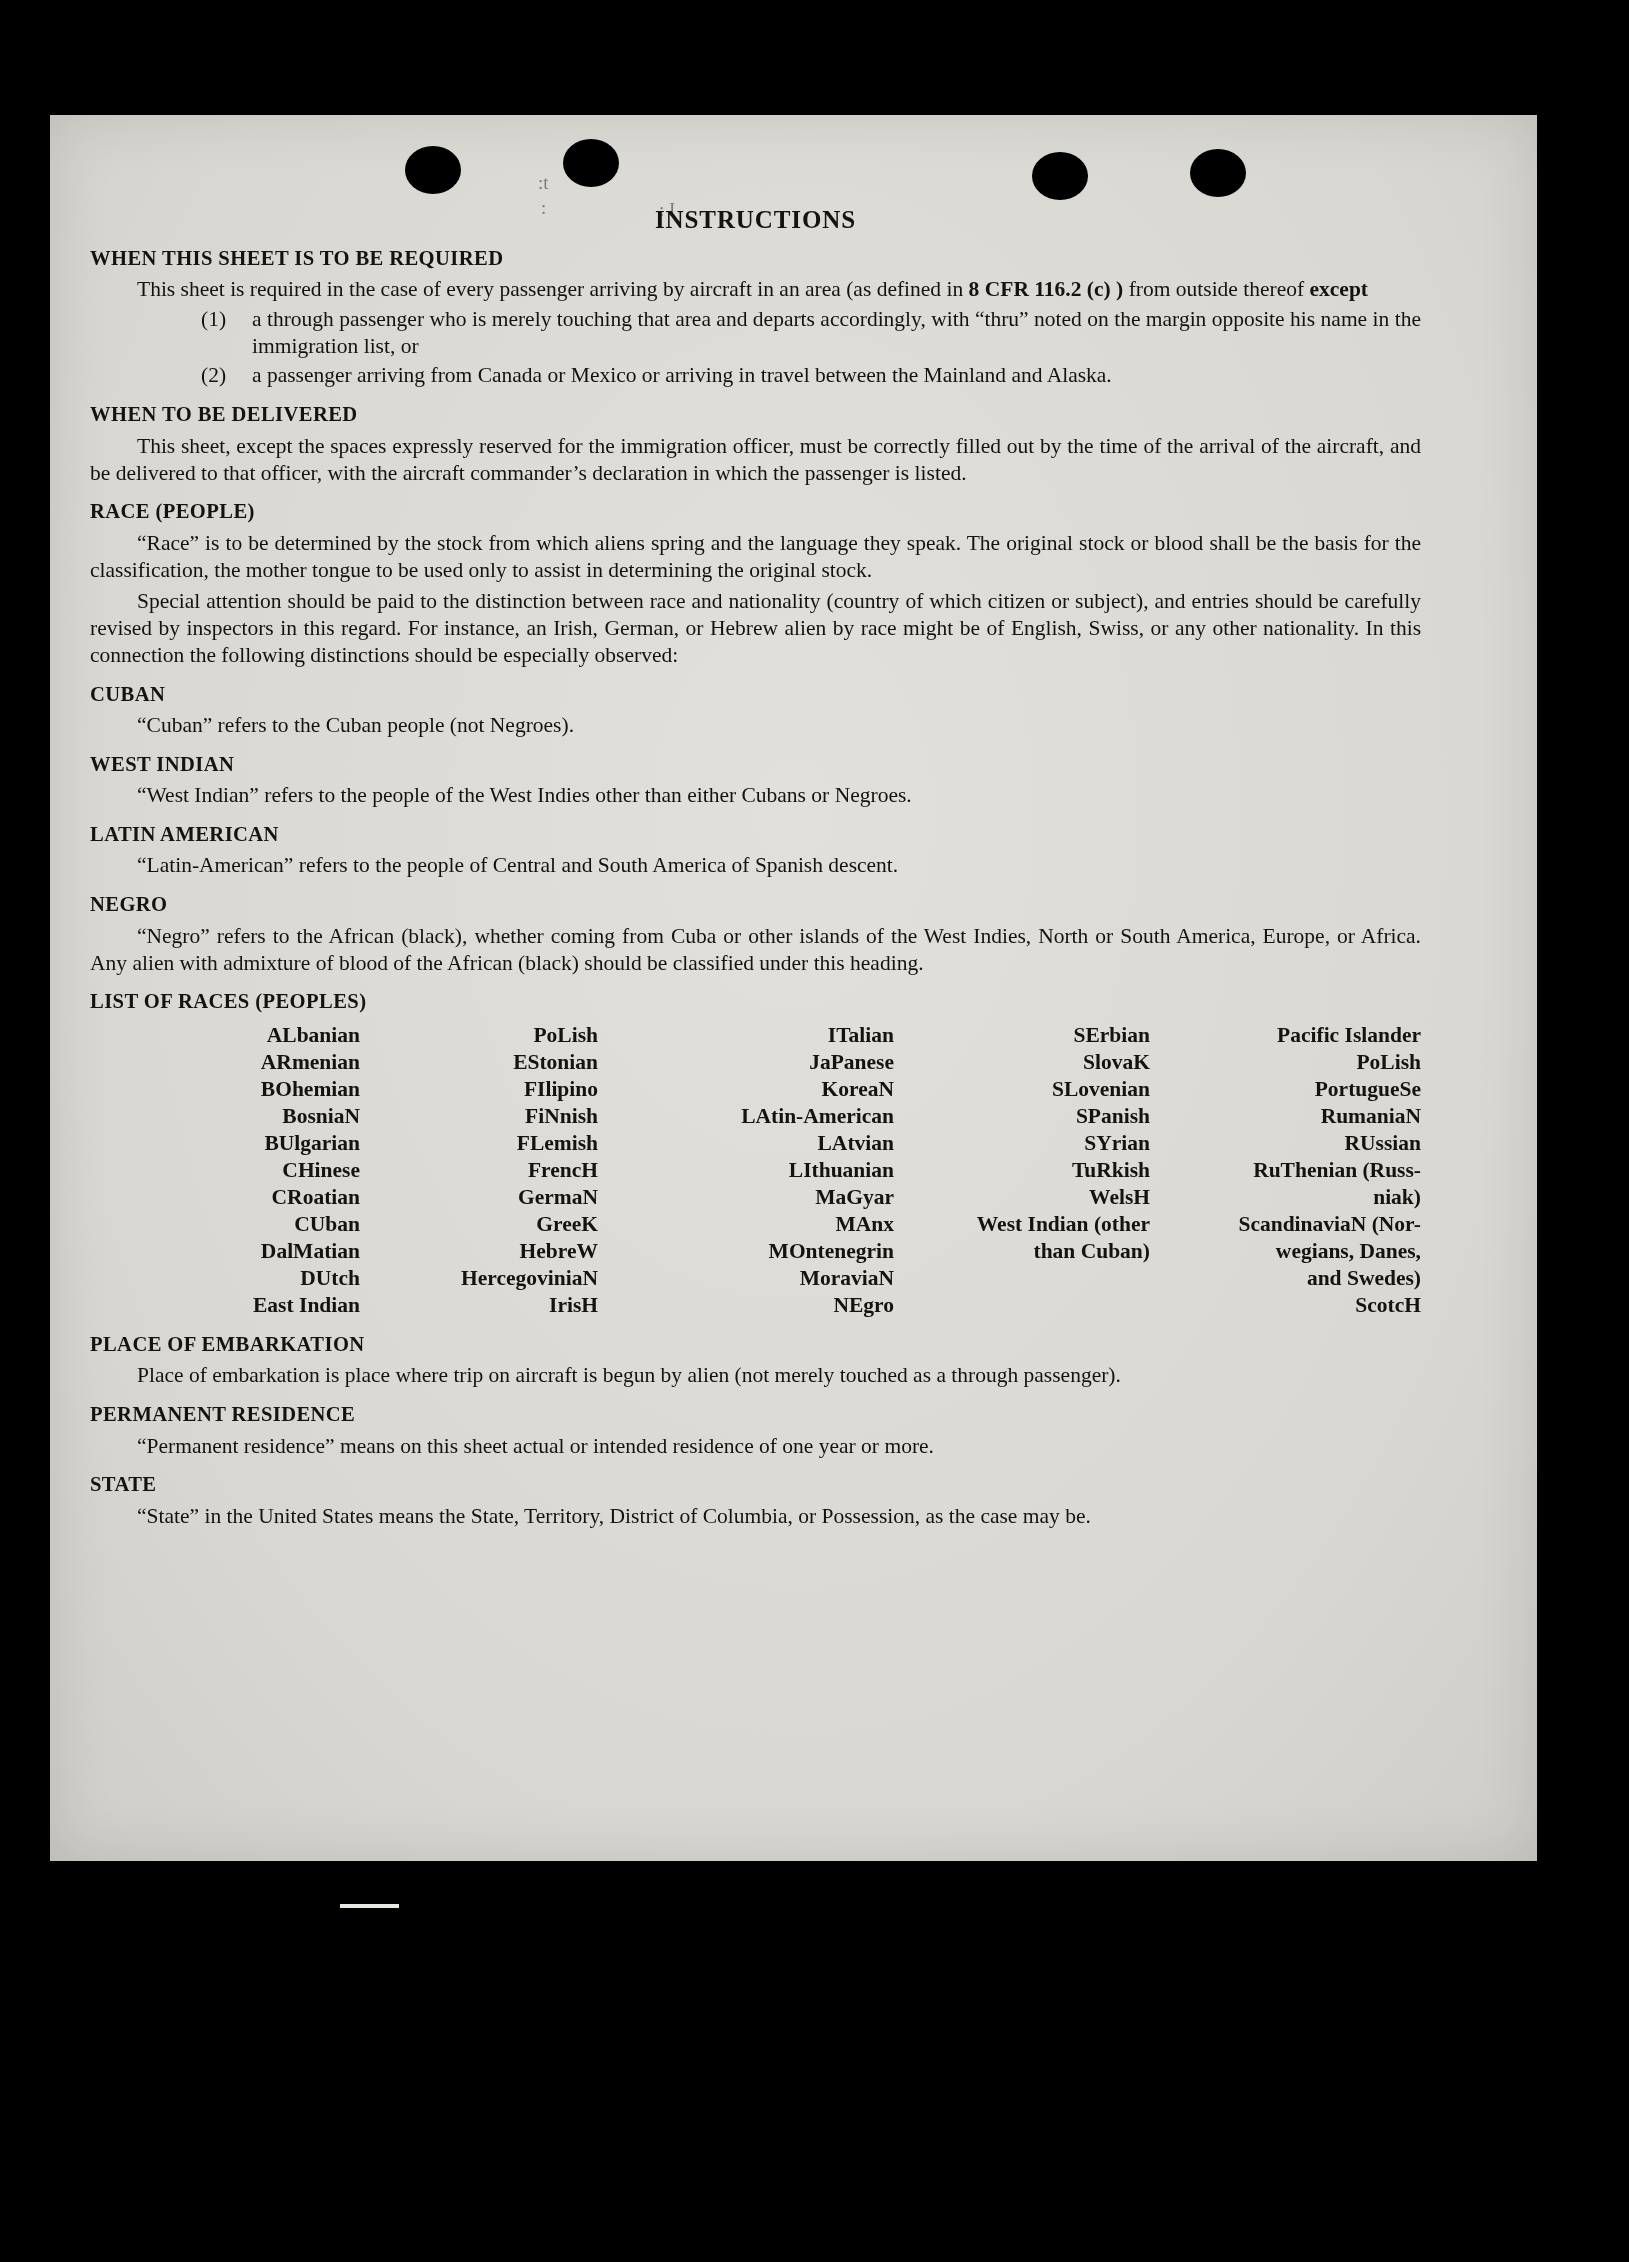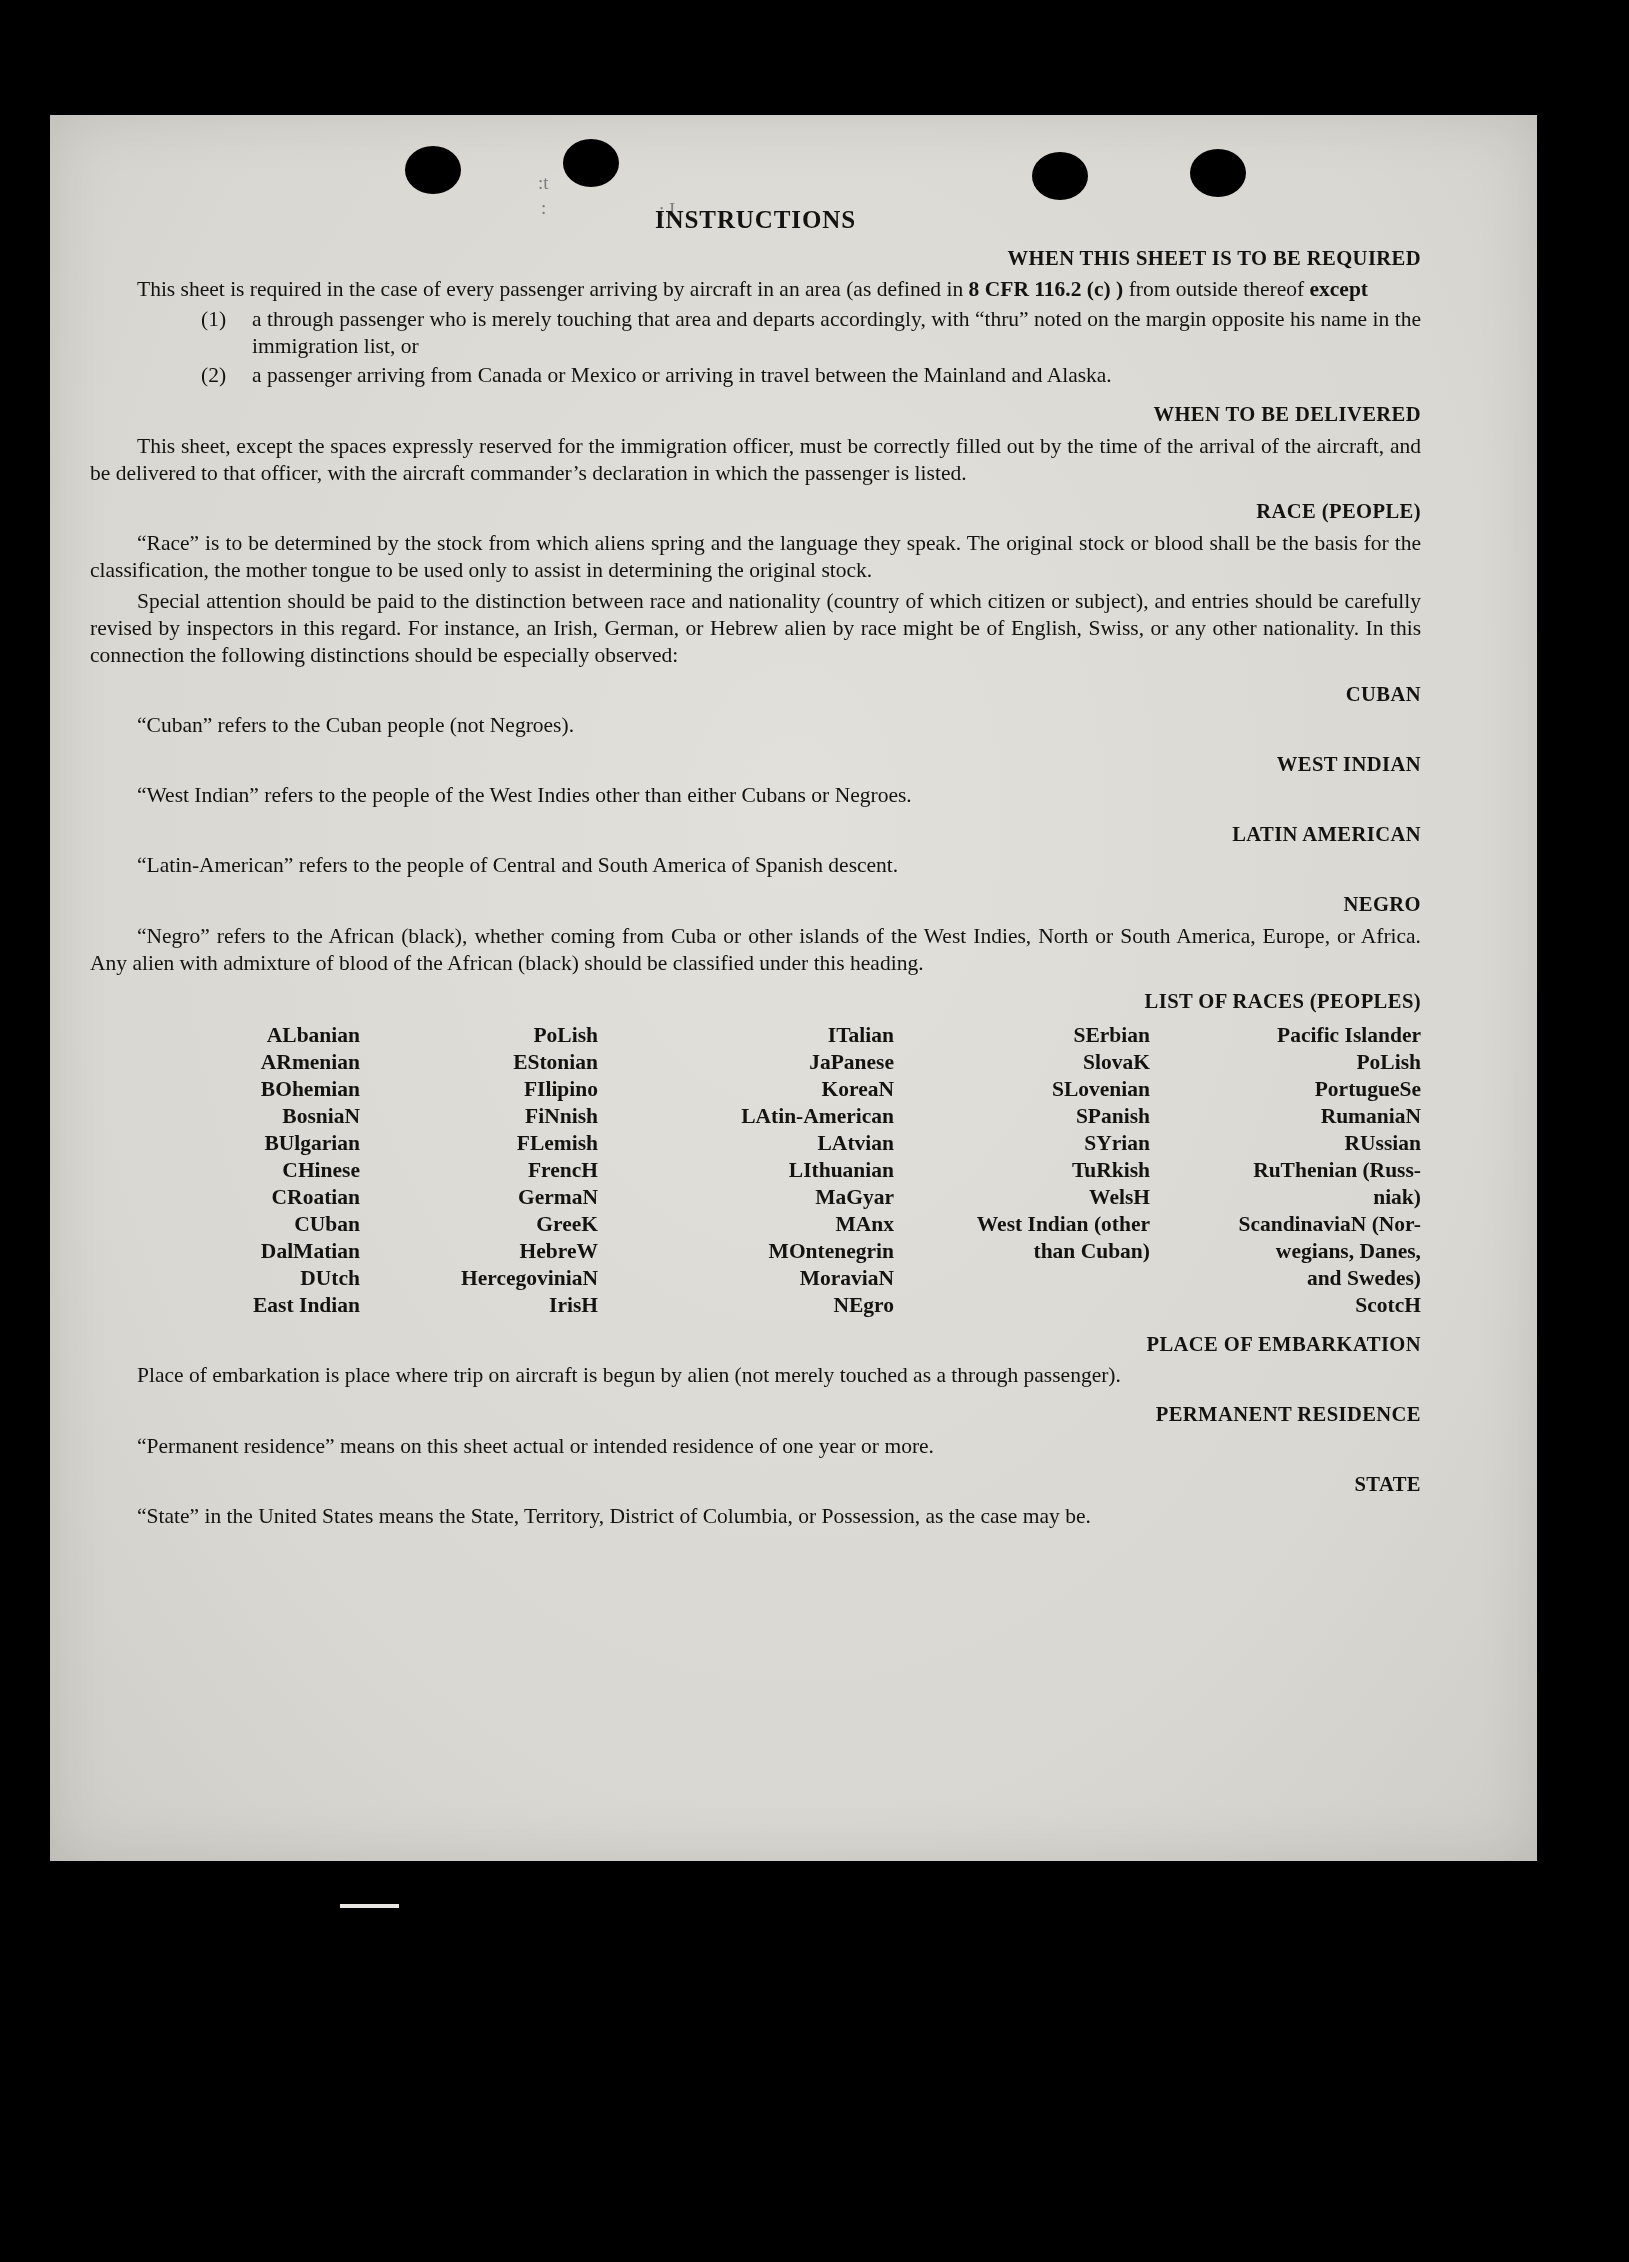--- a/index.html
+++ b/index.html
@@ -14,21 +14,21 @@
   }
   .punch-hole { position:absolute; background:#000; border-radius:50%; width:56px; height:48px; }
   .artifact-mark { position:absolute; color:rgba(45,45,45,0.55); font-size:19px; font-family:"Liberation Serif", serif; }
   .bottom-dash { position:absolute; left:340px; top:1904px; width:59px; height:3.6px; background:#e9e7e1; }
 
   .content {
     position:absolute; left:40px; top:0; width:1331px; padding-top:91px;
     color:#15130f; font-size:21.5px; line-height:27px;
   }
   .doc-title { text-align:center; font-weight:bold; font-size:25px; letter-spacing:0.9px; margin-bottom:6.3px; }
-  .sec-heading { text-align:right; font-weight:bold; font-size:20.6px; letter-spacing:0.4px; margin-top:11.6px; margin-bottom:4.5px; }
+  .sec-heading { text-align:left; font-weight:bold; font-size:20.6px; letter-spacing:0.4px; margin-top:11.6px; margin-bottom:4.5px; }
   .para { text-align:justify; text-indent:47px; }
   .para + .para { margin-top:4.5px; }
   .b { font-weight:bold; }
   .hang-item { position:relative; padding-left:162px; text-align:justify; margin-top:2.7px; }
   .hang-item .num { position:absolute; left:111px; top:0; }
   .races { display:flex; font-weight:bold; margin-top:7.2px; line-height:27px;text-align:right; }
   .races .col { white-space:pre; }
   .col1 { width:270px; } .col2 { width:238px; } .col3 { width:296px; }
   .col4 { width:271px; } .col5 { width:256px; }
 </style>

